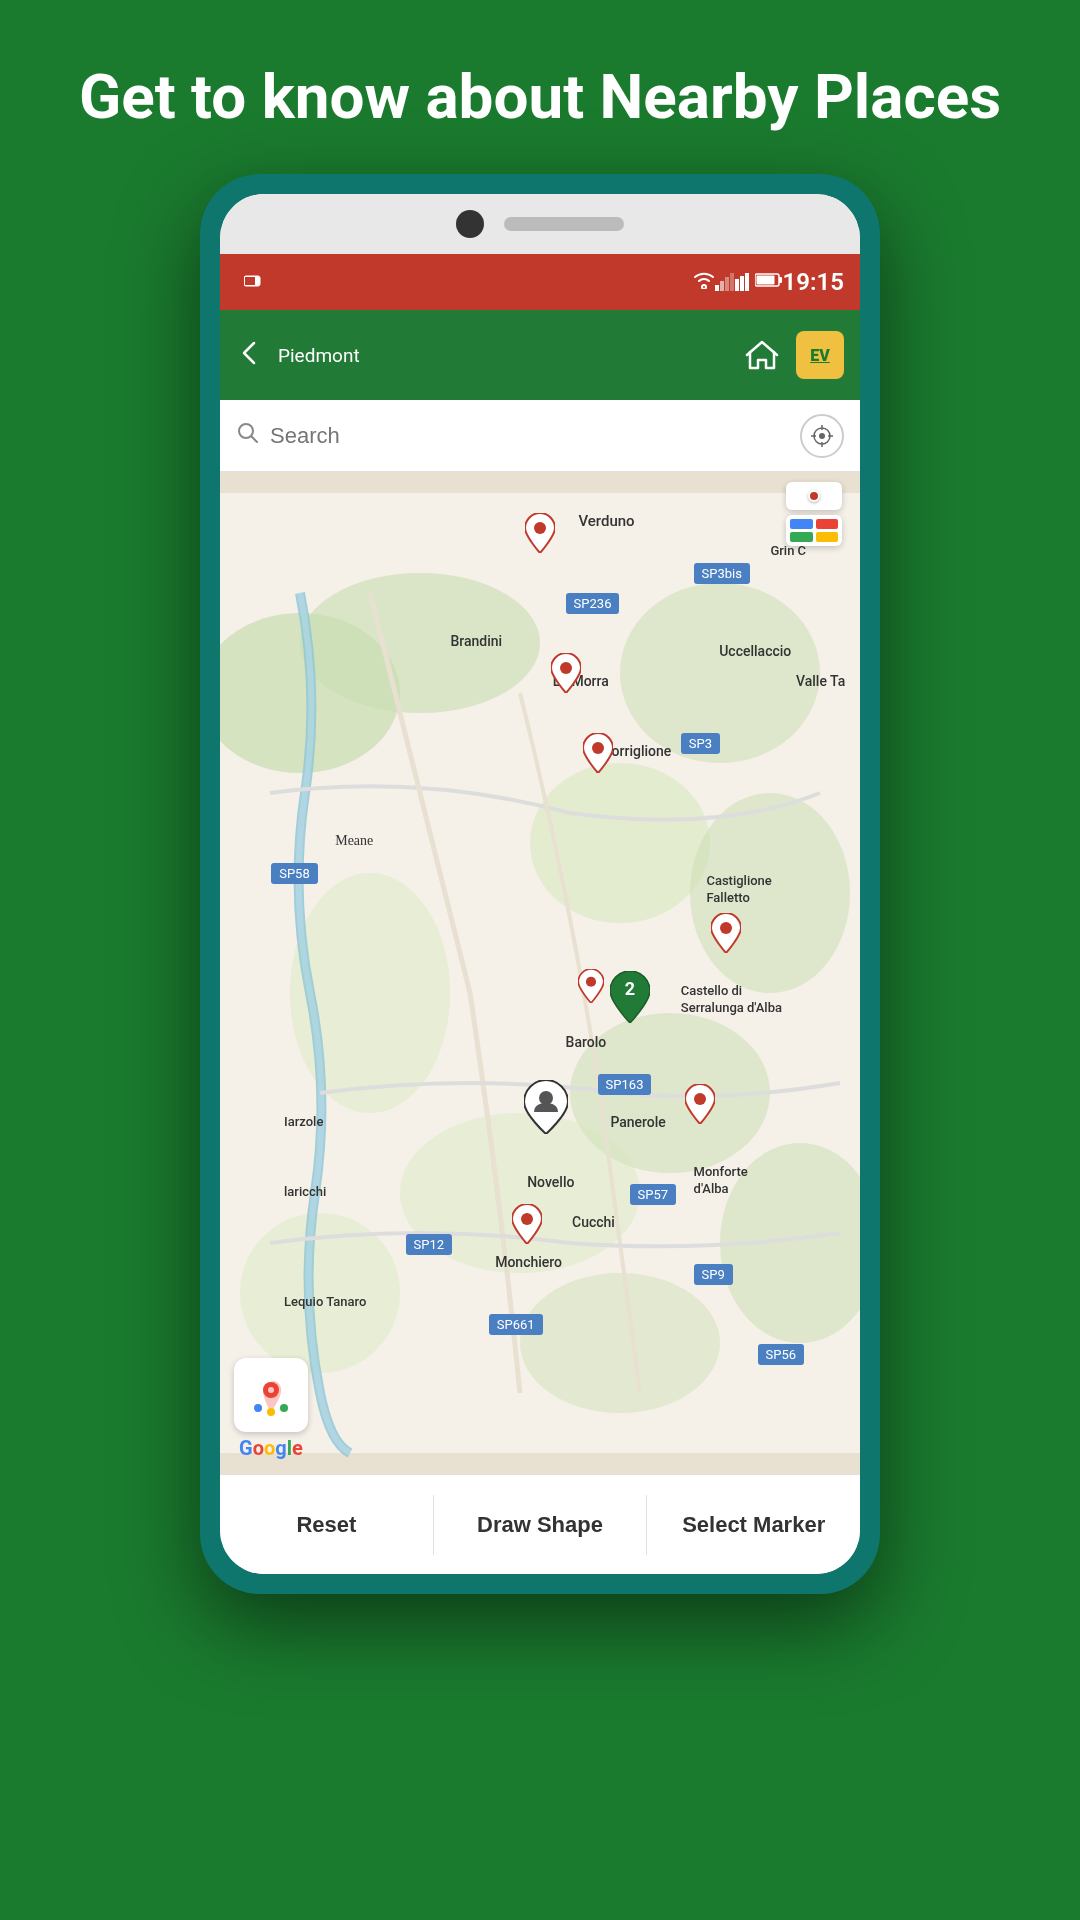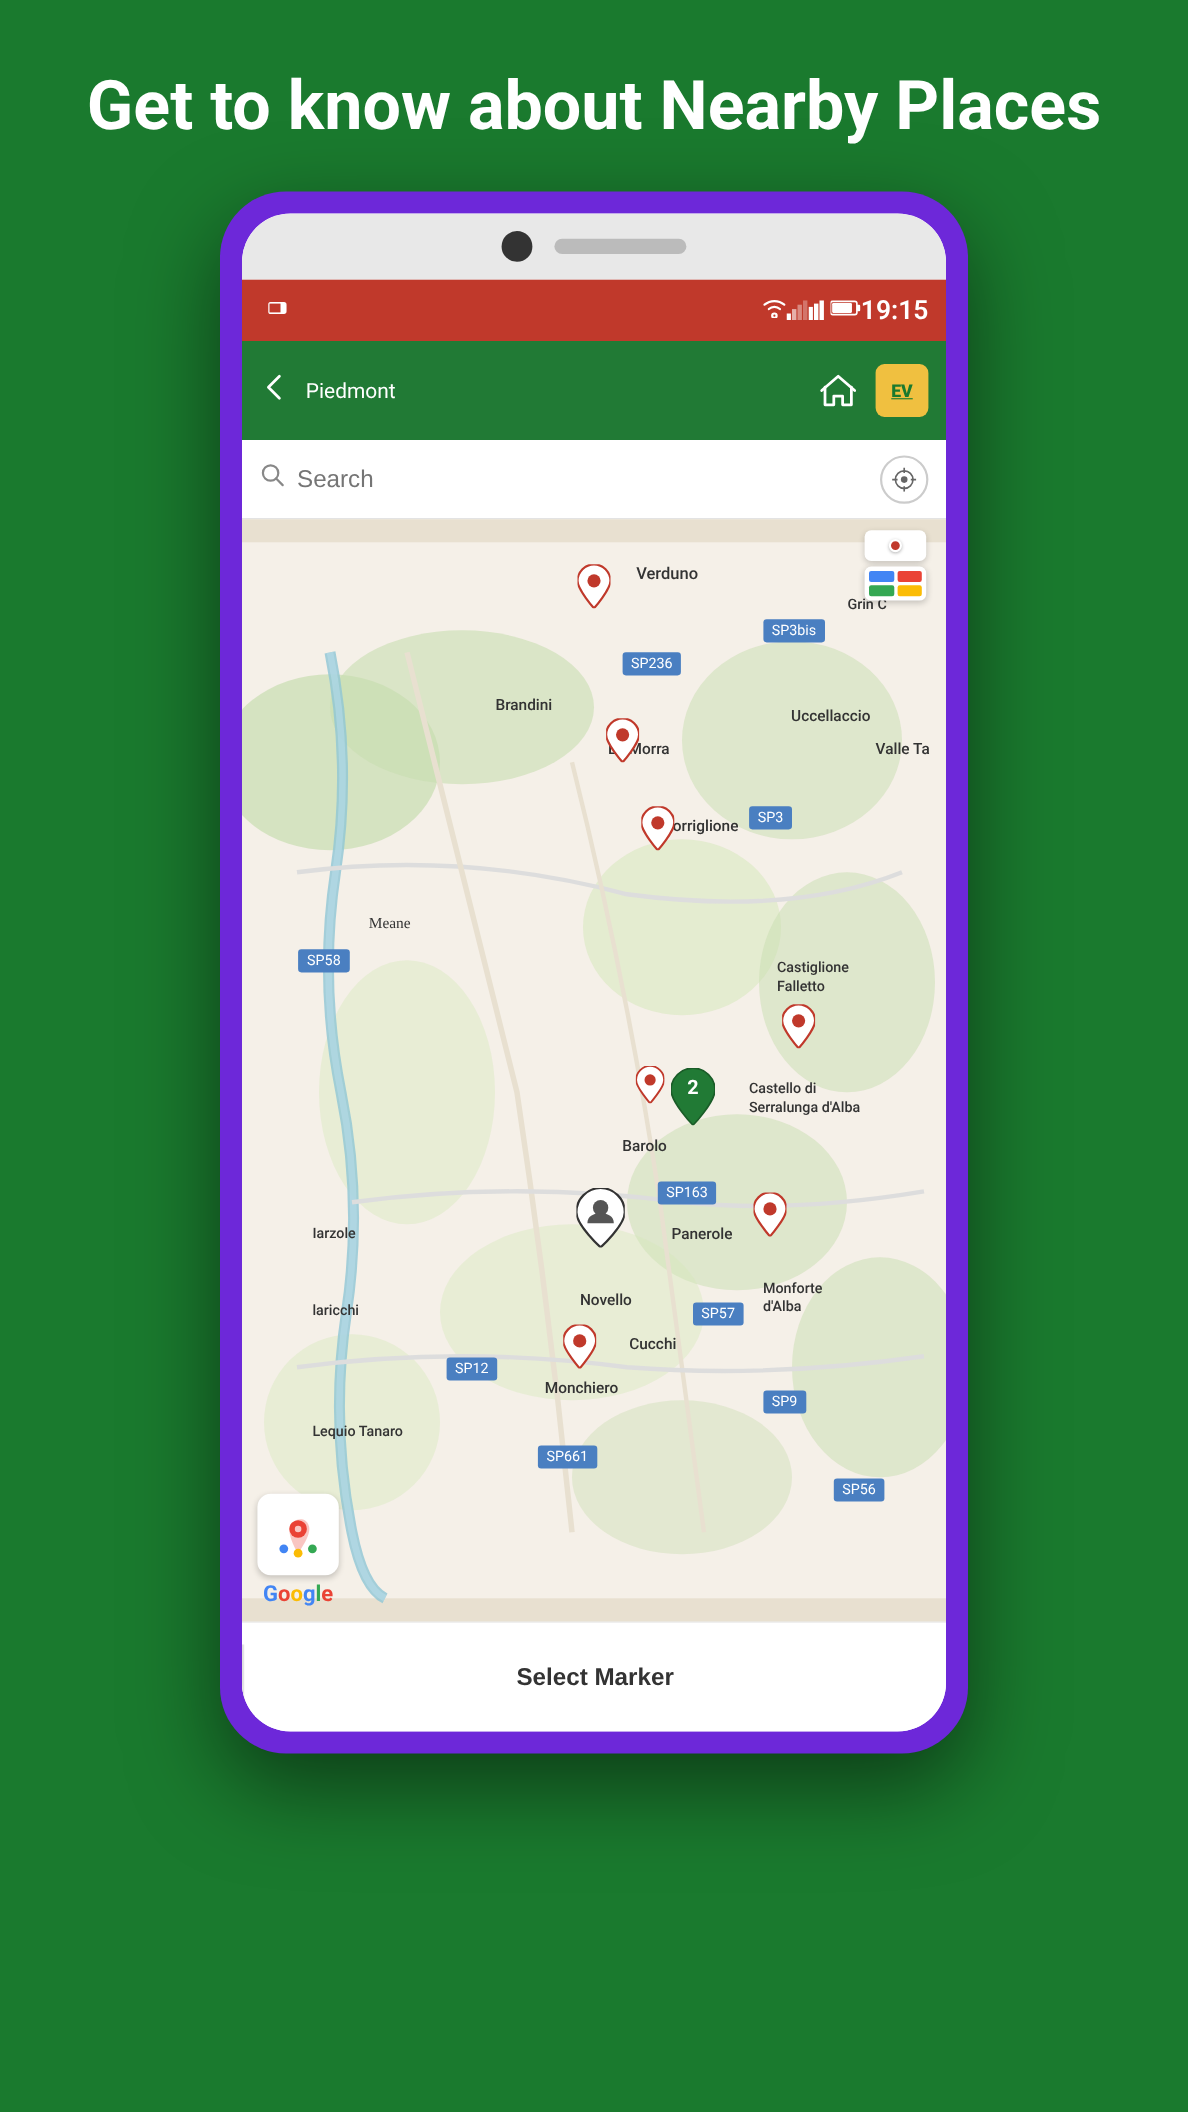--- a/index.html
+++ b/index.html
@@ -21,21 +21,21 @@
       text-align: center;
       margin-top: 60px;
       margin-bottom: 40px;
       line-height: 1.2;
       padding: 0 60px;
     }
 
     .phone-outer {
       width: 680px;
       height: 1420px;
-      background: #6d28d9;
+      background: #0f766e;
       border-radius: 60px;
       padding: 20px;
       box-shadow: 0 30px 80px rgba(0,0,0,0.5);
       display: flex;
       flex-direction: column;
       position: relative;
     }
 
     .phone-inner {
       width: 100%;
@@ -513,19 +513,21 @@
           <span style="color:#EA4335;font-size:20px;font-weight:700;">o</span>
           <span style="color:#FBBC05;font-size:20px;font-weight:700;">o</span>
           <span style="color:#4285F4;font-size:20px;font-weight:700;">g</span>
           <span style="color:#34A853;font-size:20px;font-weight:700;">l</span>
           <span style="color:#EA4335;font-size:20px;font-weight:700;">e</span>
         </div>
       </div>
     </div>
 
     <div class="bottom-bar">
+      <button class="bottom-btn">Reset</button>
       <div class="bottom-btn-divider"></div>
+      <button class="bottom-btn">Draw Shape</button>
       <div class="bottom-btn-divider"></div>
       <button class="bottom-btn">Select Marker</button>
     </div>
 
   </div>
 </div>
 
 </body></html>

